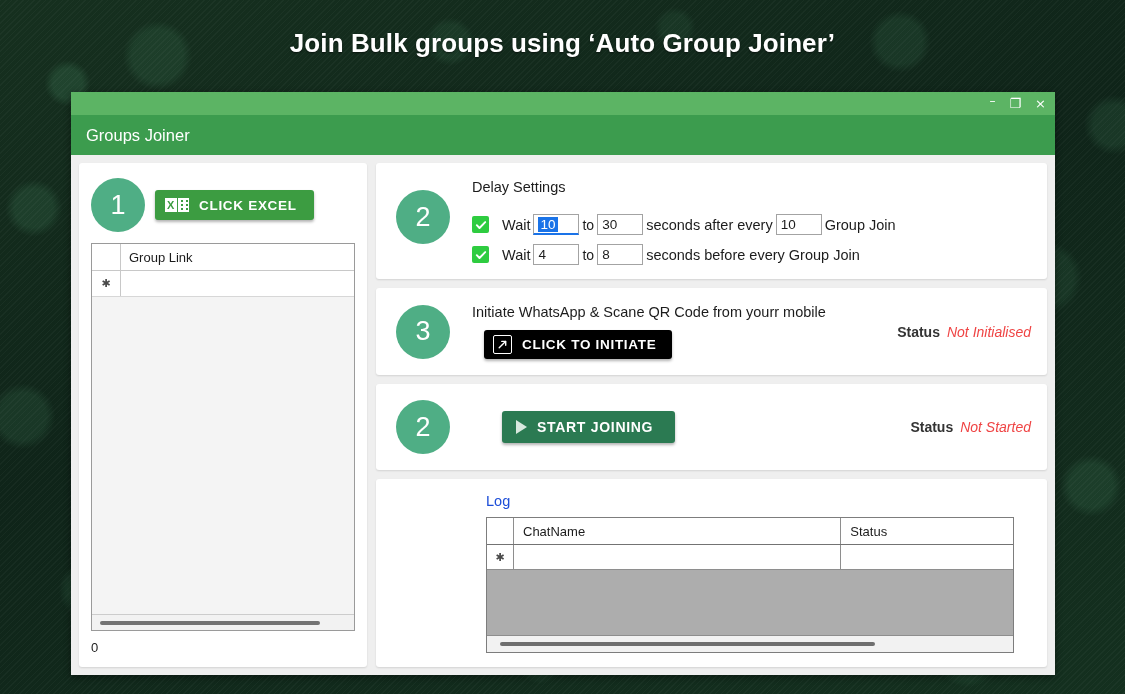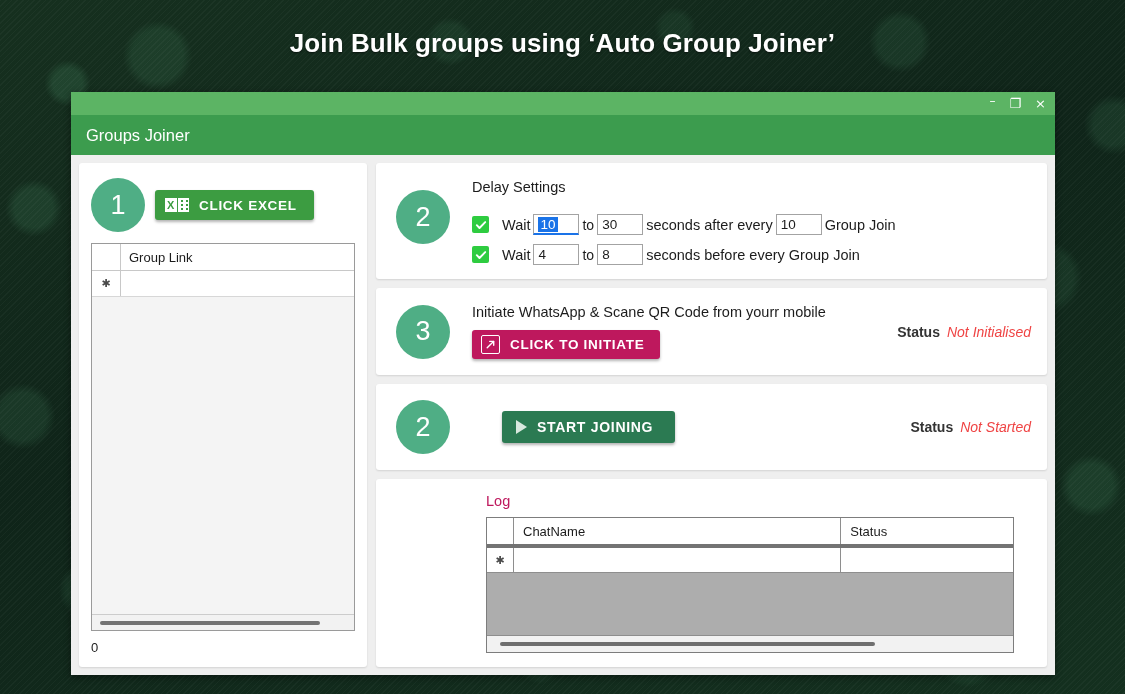--- a/index.html
+++ b/index.html
@@ -298,24 +298,25 @@
 
   
   #card-initiate { padding: 16px 16px 16px 20px; gap: 22px; align-items: center; }
   .initiate-body { flex: 1; }
   .initiate-text {
     font-size: 14.5px;
     color: #1c1c1c;
     margin-bottom: 10px;
   }
   #initiate-btn {
-    background: #be185d;
+    background: #000000;
     height: 29px;
     padding: 0 16px 0 9px;
     font-size: 13.5px;
+    margin-left: 12px;
   }
   .ext-ico {
     width: 17px; height: 17px;
     border: 1.6px solid #ffffff;
     border-radius: 2px;
     display: flex; align-items: center; justify-content: center;
   }
   .status-wrap {
     display: flex;
     align-items: baseline;
@@ -340,36 +341,36 @@
     width: 0; height: 0;
     border-left: 11px solid #d8e8de;
     border-top: 7px solid transparent;
     border-bottom: 7px solid transparent;
   }
 
   
   #card-log { flex: 1; padding: 14px 16px 14px 20px; flex-direction: column; min-height: 0; }
   .log-title {
     font-size: 14.5px;
-    color: #be185d;
+    color: #1d4ed8;
     margin-left: 90px;
     margin-bottom: 8px;
   }
   #log-grid {
     margin-left: 90px;
     margin-right: 17px;
     flex: 1;
     border: 1px solid #7d7d7d;
     background: #ffffff;
     display: flex;
     flex-direction: column;
     overflow: hidden;
     min-height: 0;
   }
-  #log-grid .grid-header-row { border-bottom: 4px solid #737373; height: 26px; }
+  #log-grid .grid-header-row { border-bottom: 1px solid #737373; height: 26px; }
   #log-grid .grid-rowhdr { width: 26px; min-width: 26px; border-right: 1px solid #8e8e8e; }
   .log-col {
     display: flex; align-items: center;
     padding-left: 9px;
     font-size: 13px;
     color: #1c1c1c;
   }
   .log-col.chatname { flex: 1.95; border-right: 1px solid #8e8e8e; }
   .log-col.status { flex: 1; }
   #log-grid .grid-new-row { border-bottom: 1px solid #8e8e8e; height: 24px; }

